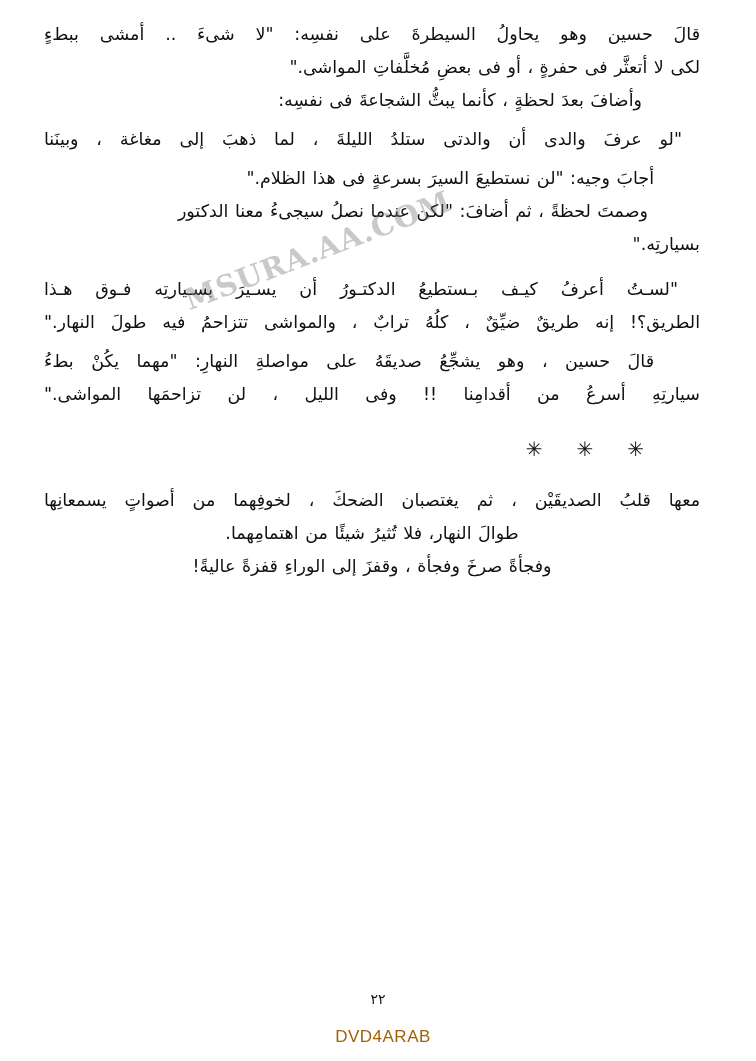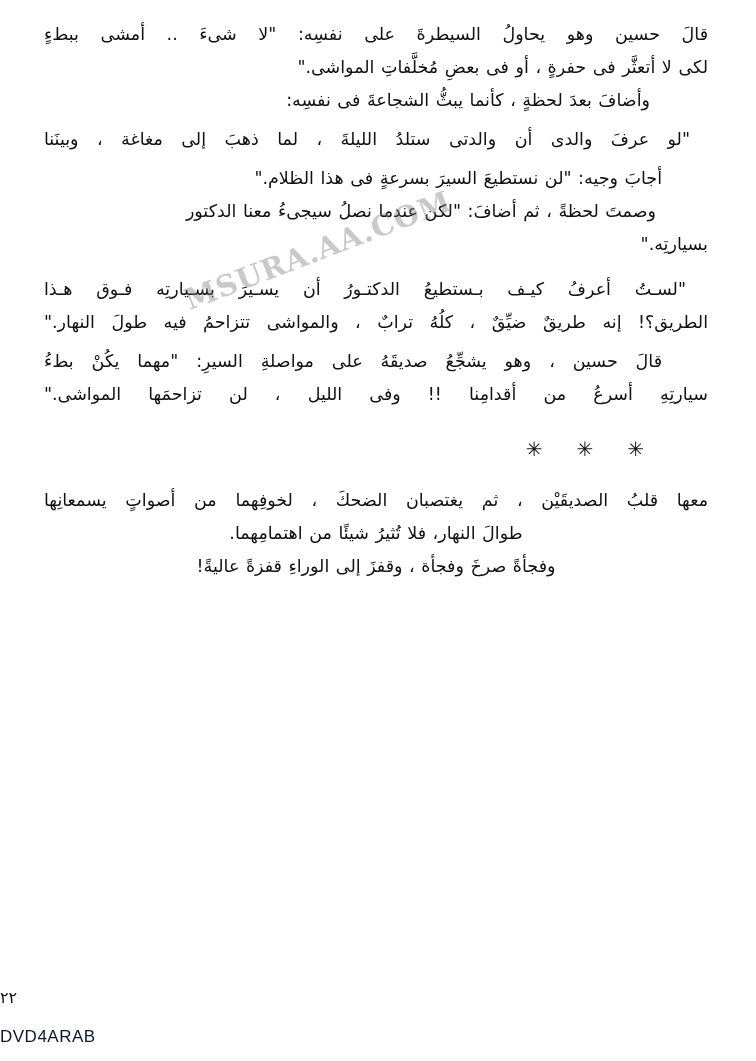--- a/index.html
+++ b/index.html
@@ -25,21 +25,21 @@
   .body-text {
     direction: rtl;
     text-align: justify;
     text-align-last: justify;
     font-size: 17.5px;
     line-height: 33px;
     letter-spacing: 0px;
     word-spacing: 1px;
   }
   p {
-    margin: 0 4px 0 0;
+    margin: 0 12px 0 0;
     direction: rtl;
   }
   p.lead {
     text-align: justify;
     text-align-last: justify;
   }
   p.tail {
     text-align: right;
     text-align-last: right;
   }
@@ -84,34 +84,35 @@
     color: rgba(120,120,120,0.40);
     white-space: nowrap;
     direction: ltr;
   }
 
   .page-number {
     position: absolute;
     bottom: 54px;
     left: 0;
     right: 0;
-    text-align: left;
-    font-size: 16px;
+    text-align: center;
+    font-size: 14px;
     color: #111;
     direction: rtl;
   }
   .footer-brand {
     position: absolute;
     bottom: 14px;
-    left: 0;
+    left: 10px;
     right: 0;
+    text-align: center;
     font-family: "Liberation Sans", sans-serif;
     font-size: 17px;
     letter-spacing: 0.5px;
-    color: #0f172a;
+    color: #a16207;
     direction: ltr;
   }
   .spacer-top { height: 4px; }
 </style>
 </head>
 <body>
 
 <div class="page">
 
   <div class="watermark">
@@ -154,21 +155,21 @@
     <div class="gap-sm"></div>
 
     <div class="para-block">
       <p class="lead" style="padding-right:22px;">"لسـتُ أعرفُ كيـف بـستطيعُ الدكتـورُ أن يسـيرَ بسـيارتِه فـوق هـذا</p>
       <p class="lead">الطريق؟! إنه طريقٌ ضيِّقٌ ، كلُهُ ترابٌ ، والمواشى تتزاحمُ فيه طولَ النهار."</p>
     </div>
 
     <div class="gap-sm"></div>
 
     <div class="para-block">
-      <p class="lead" style="padding-right:46px;">قالَ حسين ، وهو يشجِّعُ صديقَهُ على مواصلةِ السيرِ: "مهما يكُنْ بطءُ</p>
+      <p class="lead" style="padding-right:46px;">قالَ حسين ، وهو يشجِّعُ صديقَهُ على مواصلةِ النهارِ: "مهما يكُنْ بطءُ</p>
       <p class="lead">سيارتِهِ أسرعُ من أقدامِنا !! وفى الليل ، لن تزاحمَها المواشى."</p>
     </div>
 
     <div class="stars">
       <span>✳</span><span>✳</span><span>✳</span>
     </div>
 
     <div class="para-block">
       <p class="lead">معها قلبُ الصديقَيْن ، ثم يغتصبان الضحكَ ، لخوفِهما من أصواتٍ يسمعانِها</p>
       <p class="tail-center">طوالَ النهار، فلا تُثيرُ شيئًا من اهتمامِهما.</p>

